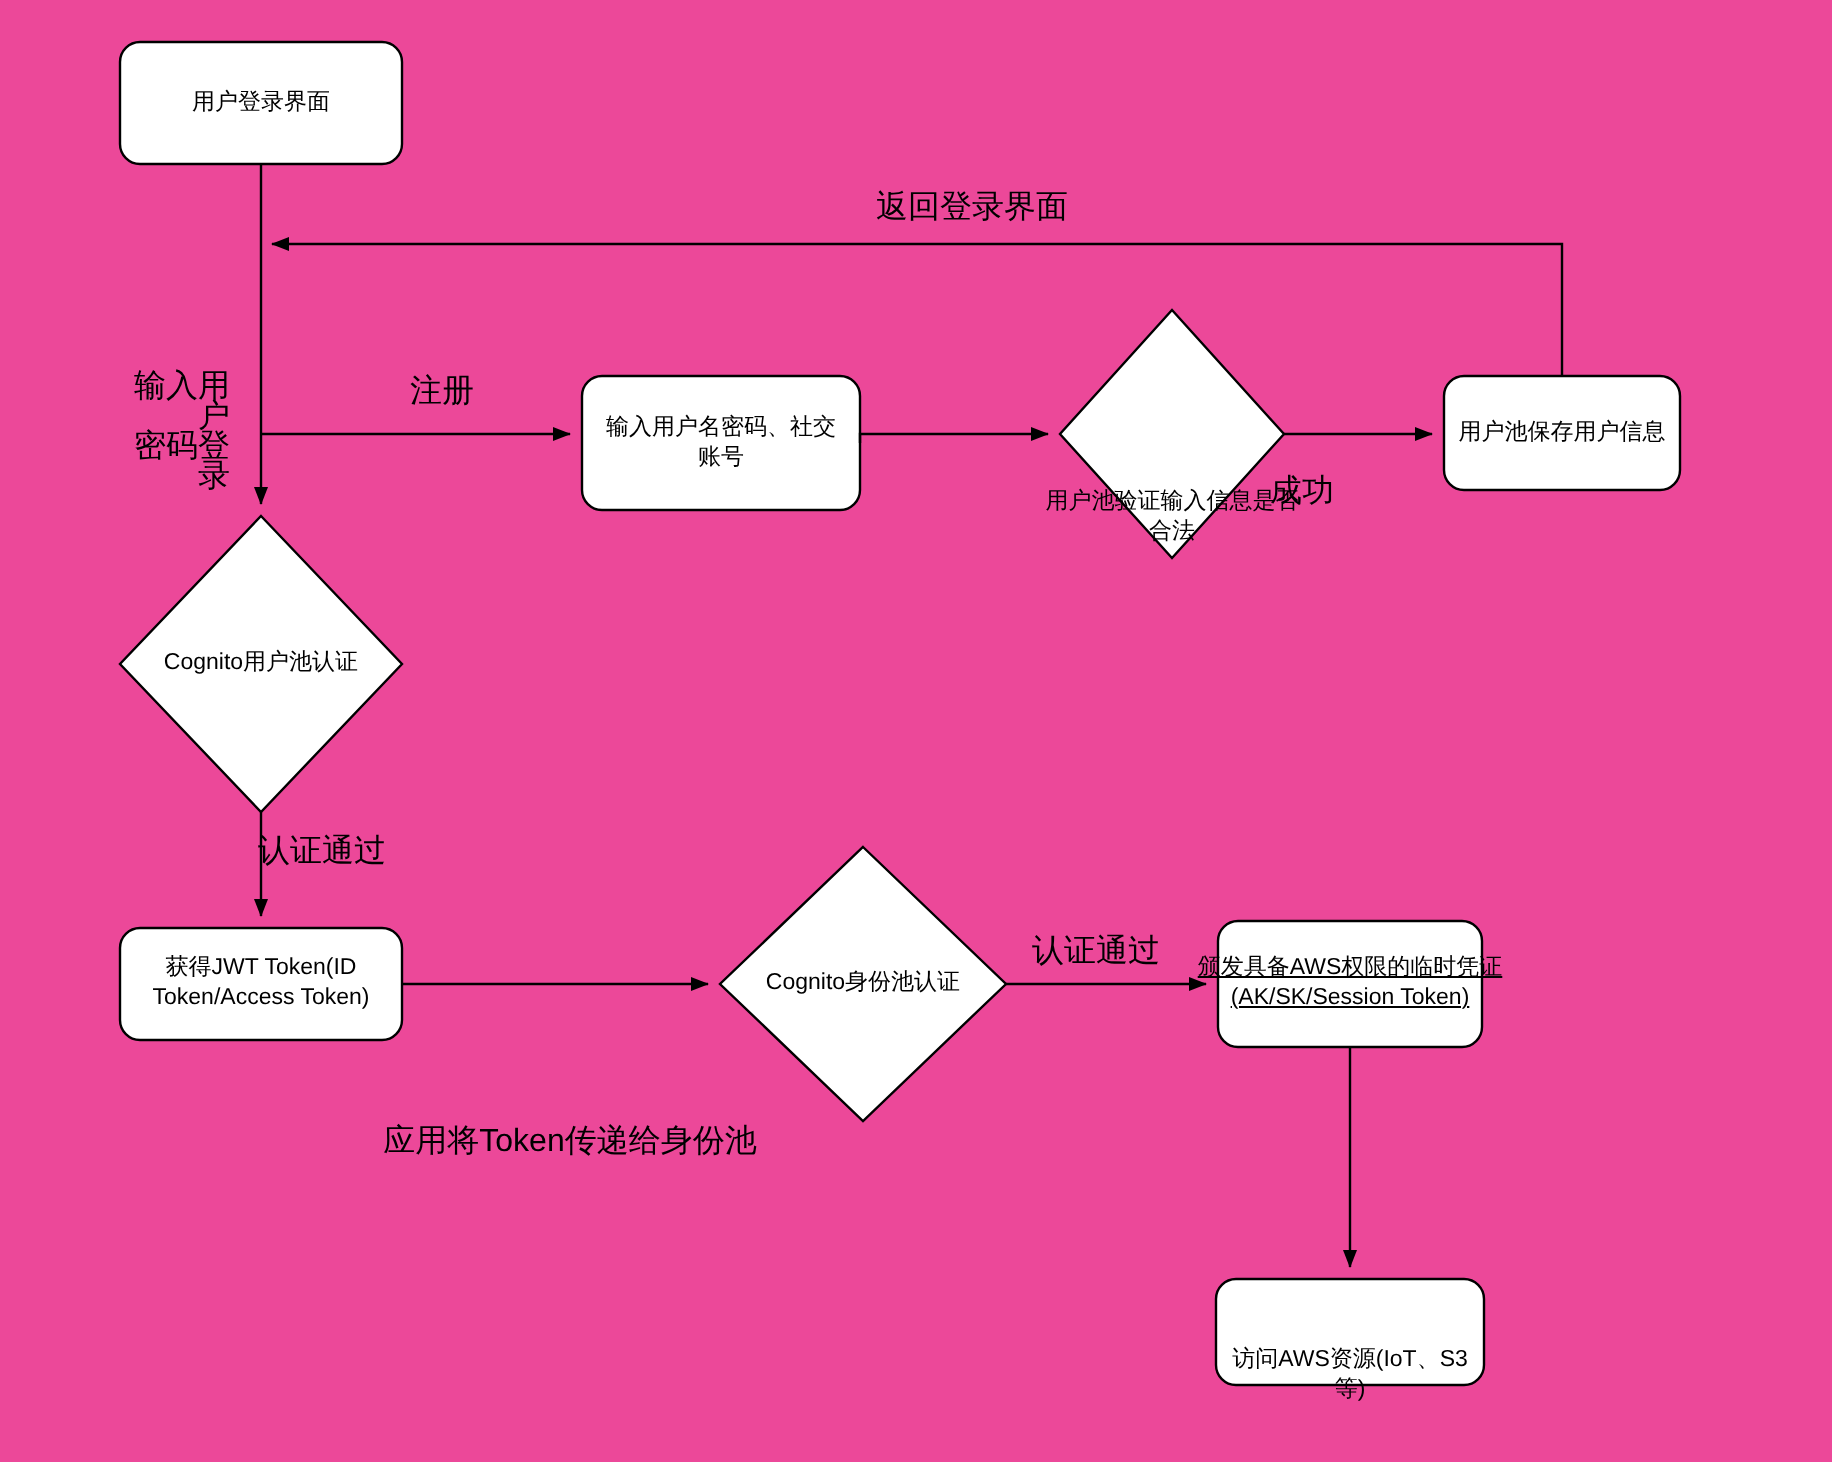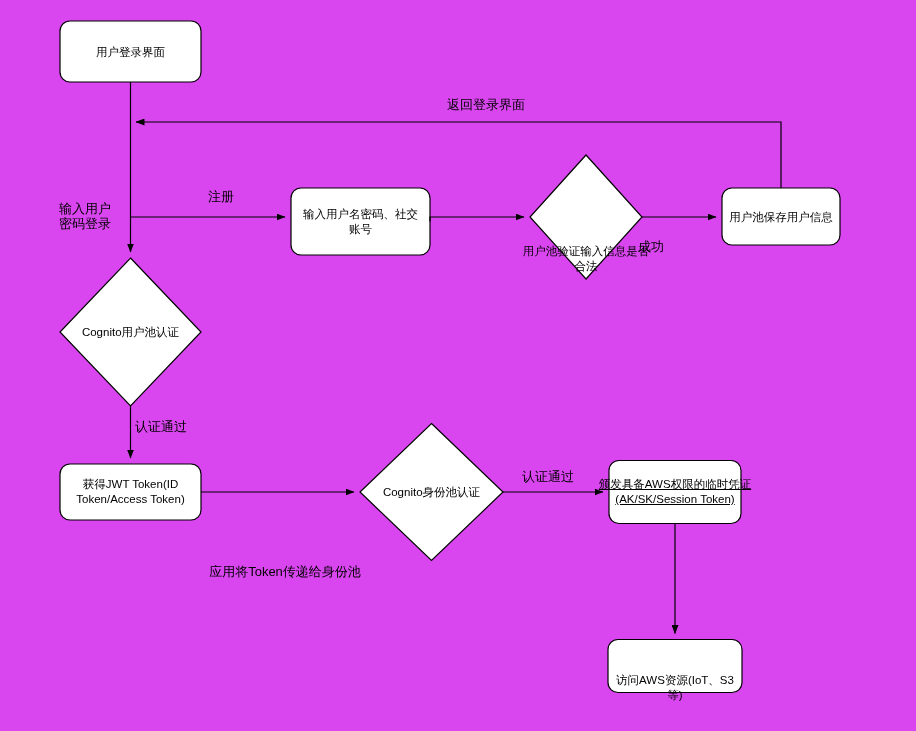--- a/index.html
+++ b/index.html
@@ -7,21 +7,21 @@
     padding: 0;
     background: #ffffff;
   }
   body {
     font-family: "Liberation Sans", "DejaVu Sans", sans-serif;
   }
   #canvas {
     position: relative;
     width: 916px;
     height: 731px;
-    background: #d946ef;
+    background: #ec4899;
     overflow: hidden;
   }
   svg.diagram {
     position: absolute;
     left: 0;
     top: 0;
     width: 916px;
     height: 731px;
   }
   .shape-stroke {
@@ -41,25 +41,25 @@
     line-height: 15px;
     text-align: center;
     white-space: pre-line;
     pointer-events: none;
   }
   .node-label {
     transform: translate(-50%, -50%);
   }
   .edge-label {
     transform: translate(-50%, -50%);
-    font-size: 13px;
+    font-size: 16px;
   }
   .edge-label.left-anchor {
     transform: translate(0, -50%);
-    text-align: center;
+    text-align: right;
   }
 </style>
 </head>
 <body>
 
 <div id="canvas">
 
   <svg class="diagram" viewBox="0 0 916 731">
     <defs>
       <marker id="arrowhead" markerWidth="9" markerHeight="7" refX="8.5" refY="3.5" orient="auto" markerUnits="userSpaceOnUse">

